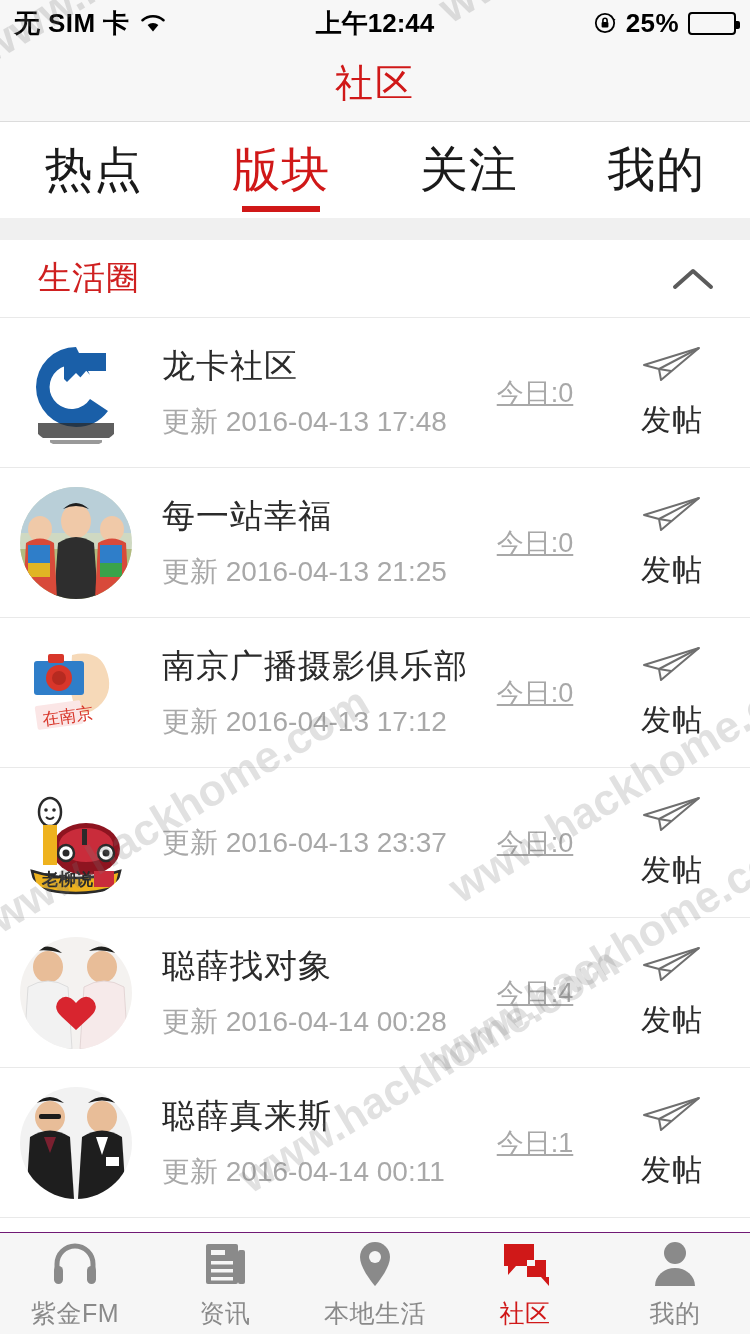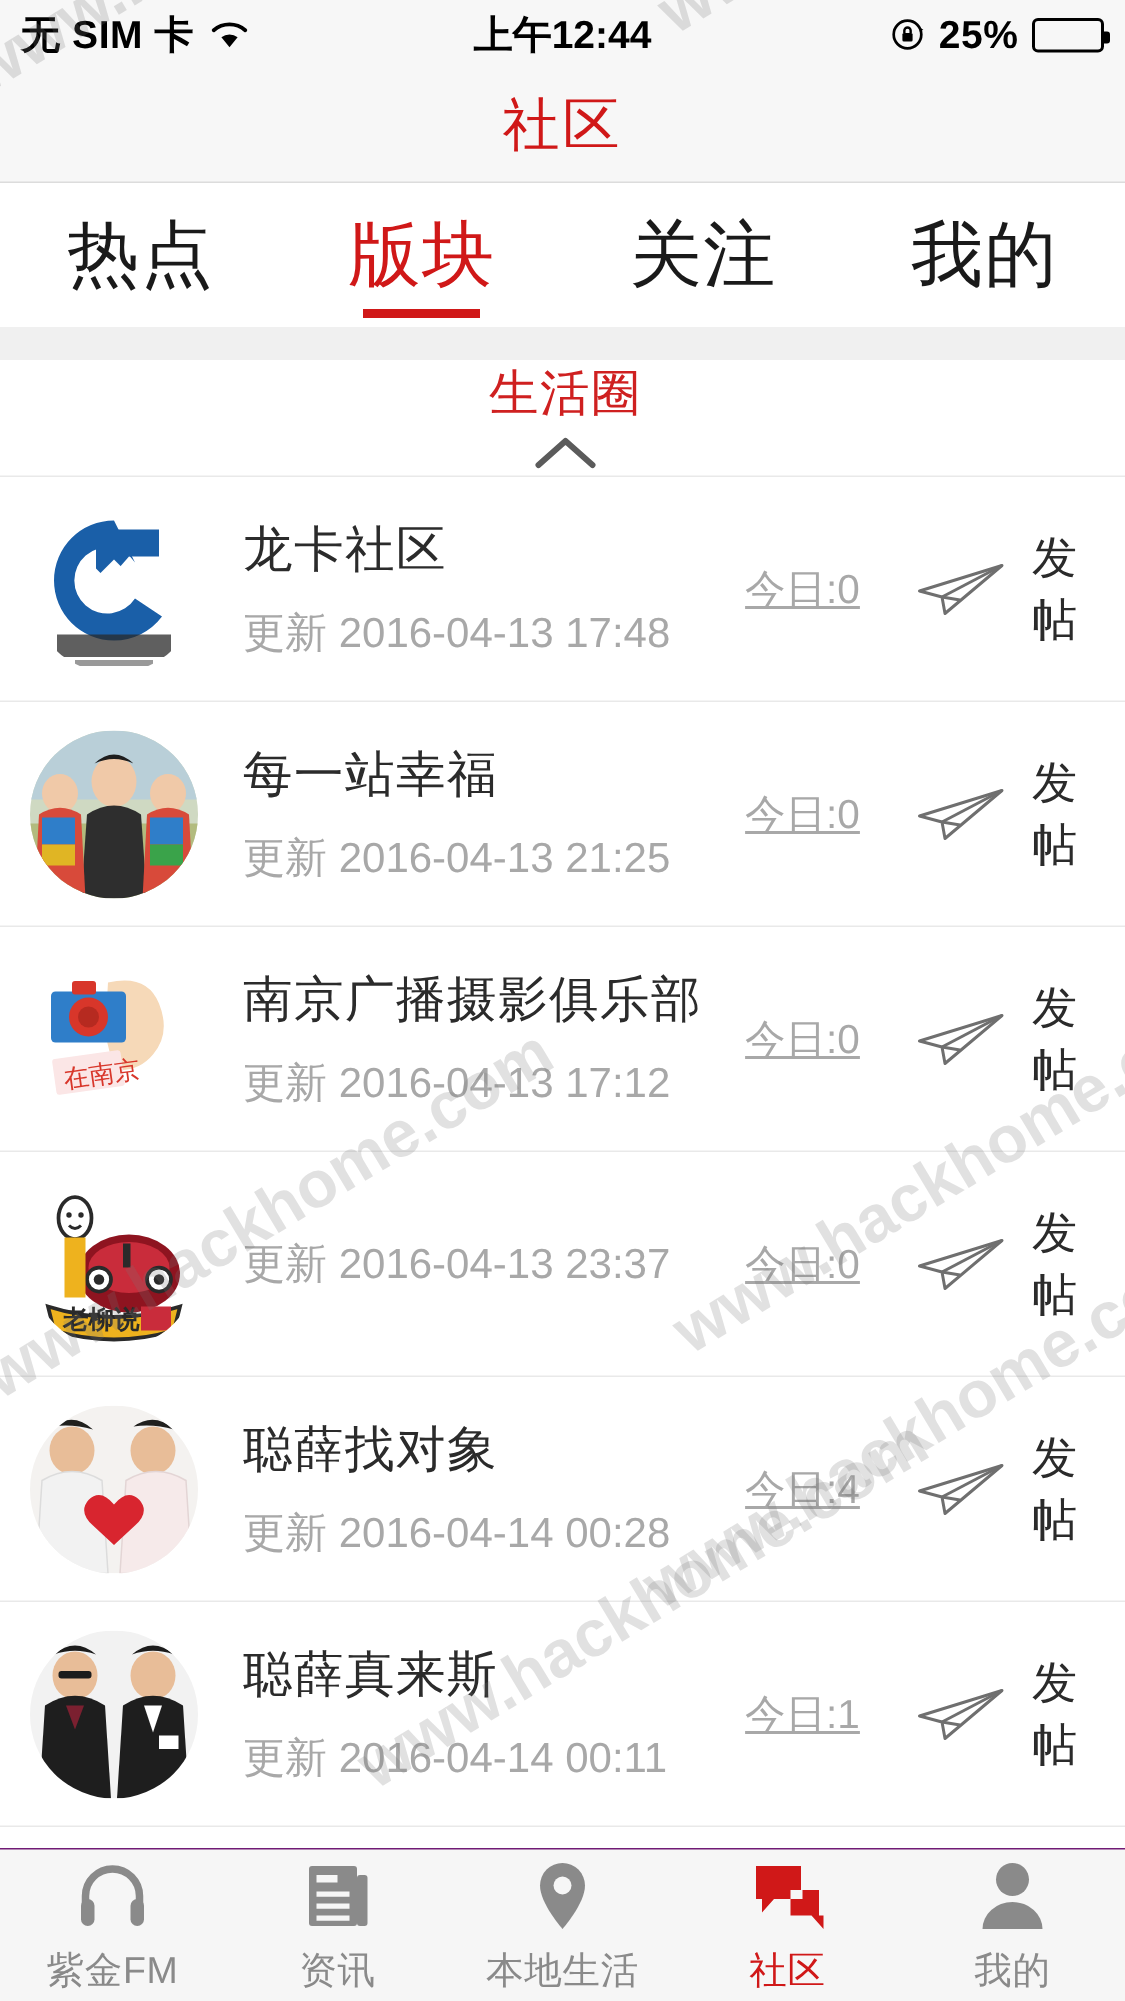--- a/index.html
+++ b/index.html
@@ -78,21 +78,21 @@
   .tab.active .tab-underline { display: block; }
 
   .gap-band { height: 22px; background: #f0f0f0; position: relative; z-index: 3; }
 
   
   .section-header {
     height: 78px; background: #ffffff;
     display: flex; align-items: center; justify-content: space-between;
     padding: 0 34px 0 38px;
     border-bottom: 1px solid #e9e9e9;
-    position: relative; z-index: 3; flex-direction: column;
+    position: relative; z-index: 3;
   }
   .section-title { font-size: 33px; color: #cf2020; letter-spacing: 1px; }
   .chevron { width: 46px; height: 30px; }
 
   
   .list { position: relative; z-index: 3; background: transparent; }
   .row {
     height: 150px; display: flex; align-items: center;
     border-bottom: 1px solid #e9e9e9;
     padding: 0 16px 0 20px;
@@ -110,21 +110,21 @@
     white-space: nowrap; margin-bottom: 14px;
   }
   .row-sub { font-size: 28px; color: #a8a8a8; white-space: nowrap; }
   .row-count {
     font-size: 27px; color: #a8a8a8; width: 150px; text-align: center;
     flex: 0 0 150px;
     text-decoration: underline;
   }
   .row-action {
     width: 124px; flex: 0 0 124px;
-    display: flex; flex-direction: row; align-items: center; justify-content: center;
+    display: flex; flex-direction: column; align-items: center; justify-content: center;
     gap: 16px;
   }
   .plane { width: 62px; height: 40px; }
   .action-label { font-size: 30px; color: #2b2b2b; letter-spacing: 1px; }
 
   
   .tabbar {
     position: absolute; left: 0; bottom: 0;
     width: 750px; height: 102px;
     background: #f6f6f6;

